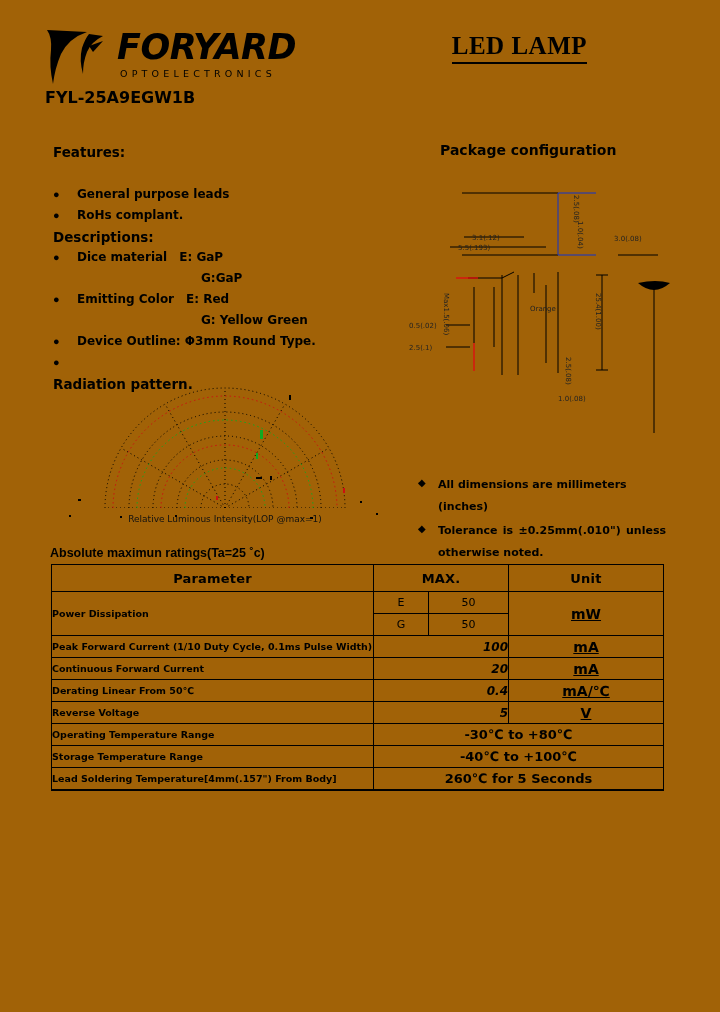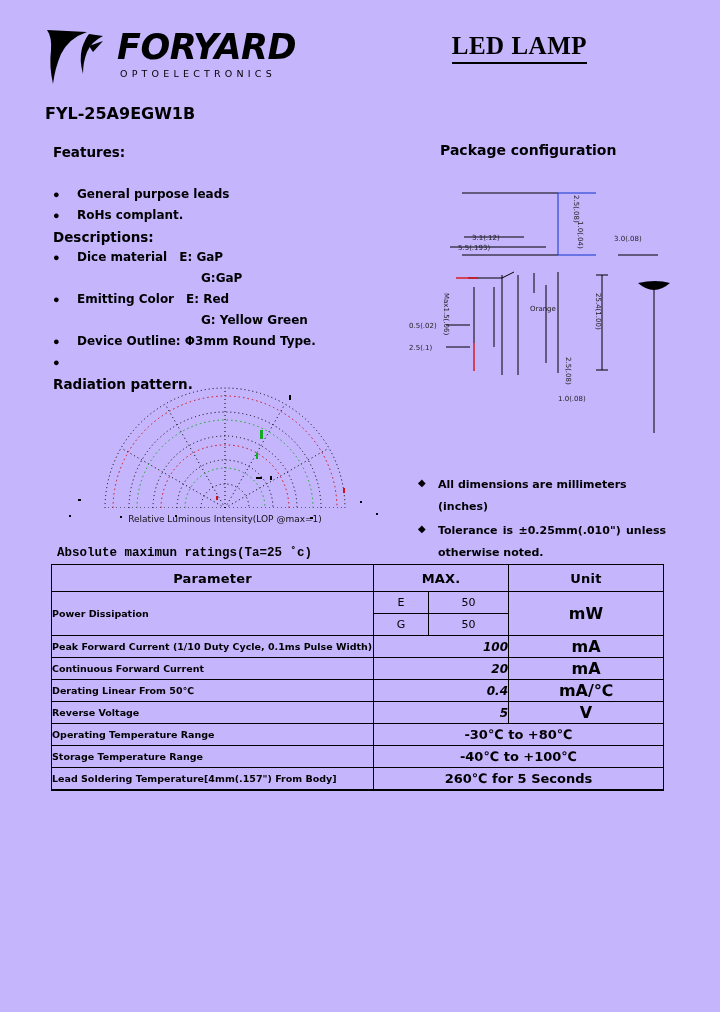--- a/index.html
+++ b/index.html
@@ -4,21 +4,21 @@
 <style>
   html, body {
     margin: 0;
     padding: 0;
     background: #ffffff;
   }
   #page {
     position: relative;
     width: 720px;
     height: 1012px;
-    background: #c4b5fd;
+    background: #a16207;
     overflow: hidden;
     font-family: "Liberation Sans", sans-serif;
     color: #000;
   }
 
   
   #header {
     position: absolute;
     left: 45px;
     top: 26px;
@@ -73,21 +73,21 @@
     font-weight: bold;
     font-size: 25px;
     letter-spacing: 0.5px;
     border-bottom: 2.5px solid #000;
     padding-bottom: 2px;
     white-space: nowrap;
   }
   #part-number {
     position: absolute;
     left: 45px;
-    top: 104px;
+    top: 88px;
     font-family: "DejaVu Sans", sans-serif;
     font-weight: bold;
     font-size: 16px;
     letter-spacing: 0px;
   }
 
   
   #left-col {
     position: absolute;
     left: 53px;
@@ -197,24 +197,23 @@
     display: flex;
     justify-content: space-between;
     width: 228px;
   }
 
   
   #table-title {
     position: absolute;
     left: 50px;
     top: 546px;
-    font-family: Liberation Mono, monospace;
+    font-family: Liberation Sans, sans-serif;
     font-weight: bold;
     font-size: 12.5px;
-    margin-left: 7px;
   }
   #ratings-table {
     position: absolute;
     left: 51px;
     top: 564px;
     width: 612px;
     border-collapse: collapse;
     table-layout: fixed;
   }
   #ratings-table td, #ratings-table th {
@@ -249,23 +248,24 @@
     text-align: center;
     height: 21px;
   }
   td.val {
     font-size: 12px;
     font-weight: bold;
     text-align: right;
     font-style: italic;
   }
   td.unit {
-    font-size: 16px;
+    font-size: 14px;
     font-weight: bold;
     text-align: center;
+    text-decoration: underline;
   }
   td.wide {
     font-size: 13px;
     font-weight: bold;
     text-align: center;
     height: 21px;
   }
 </style>
 </head>
 <body>

